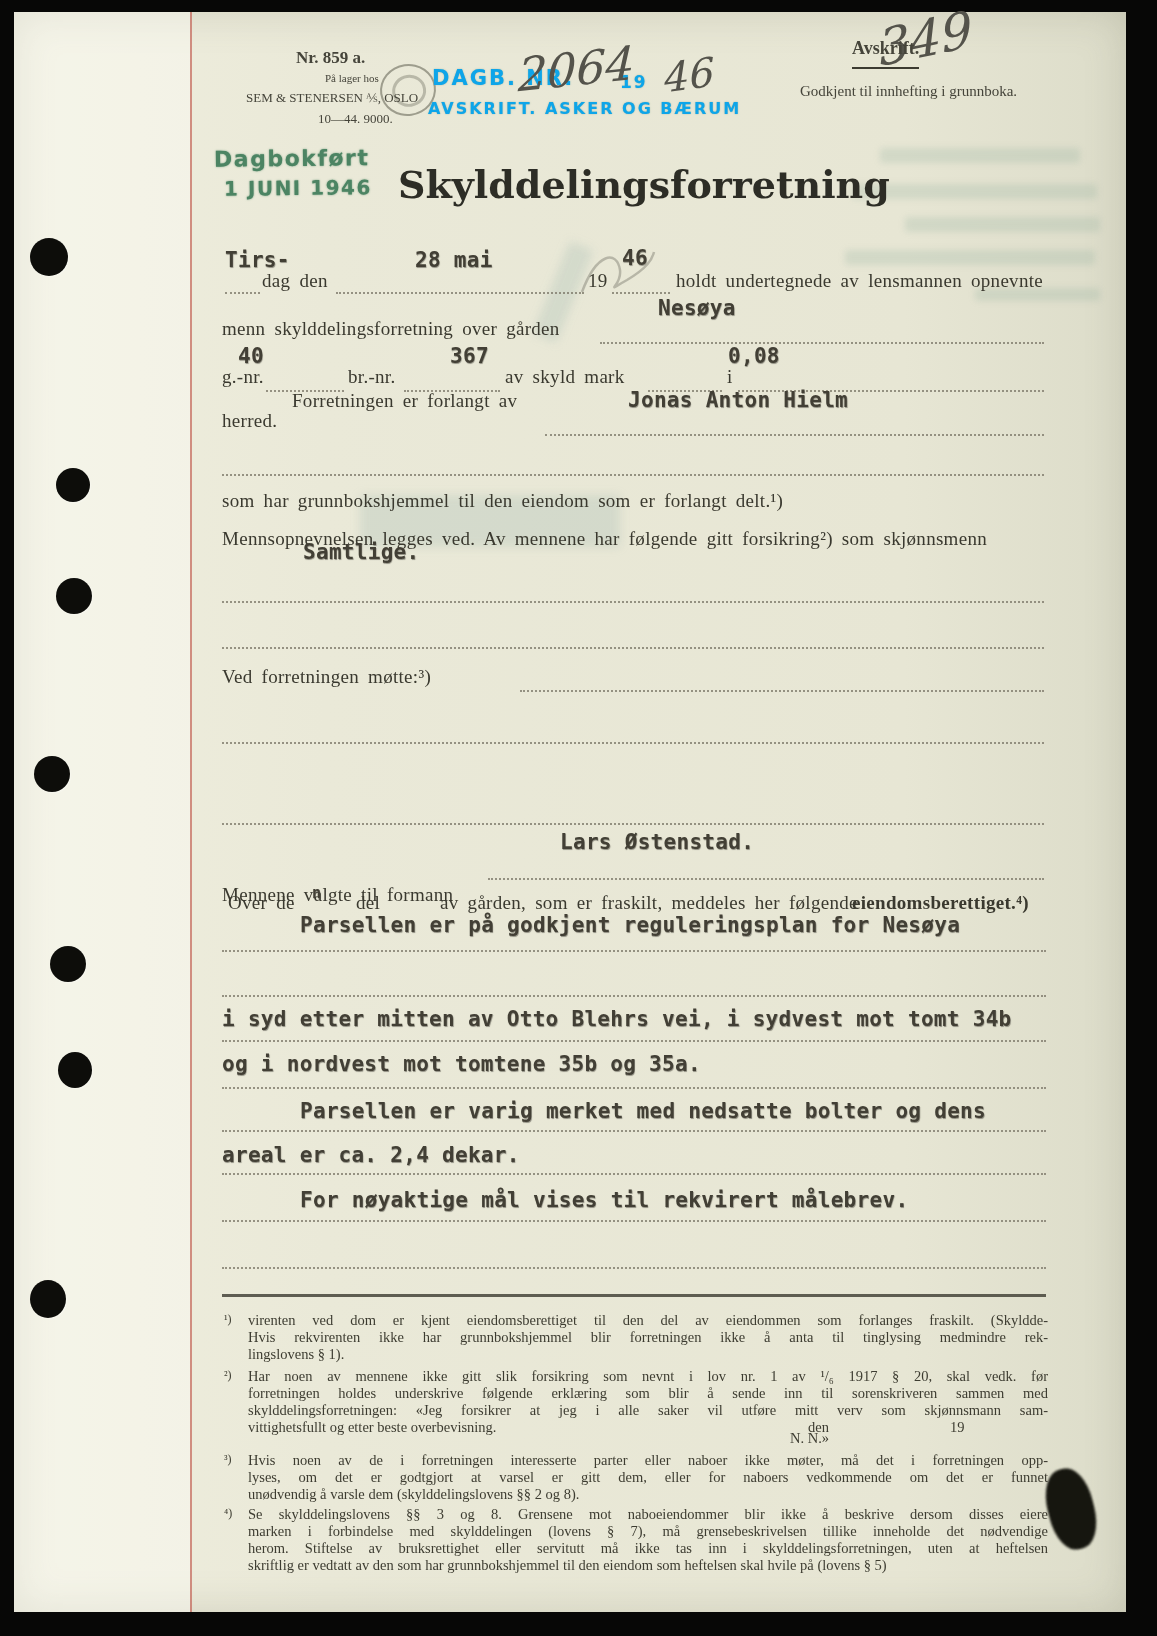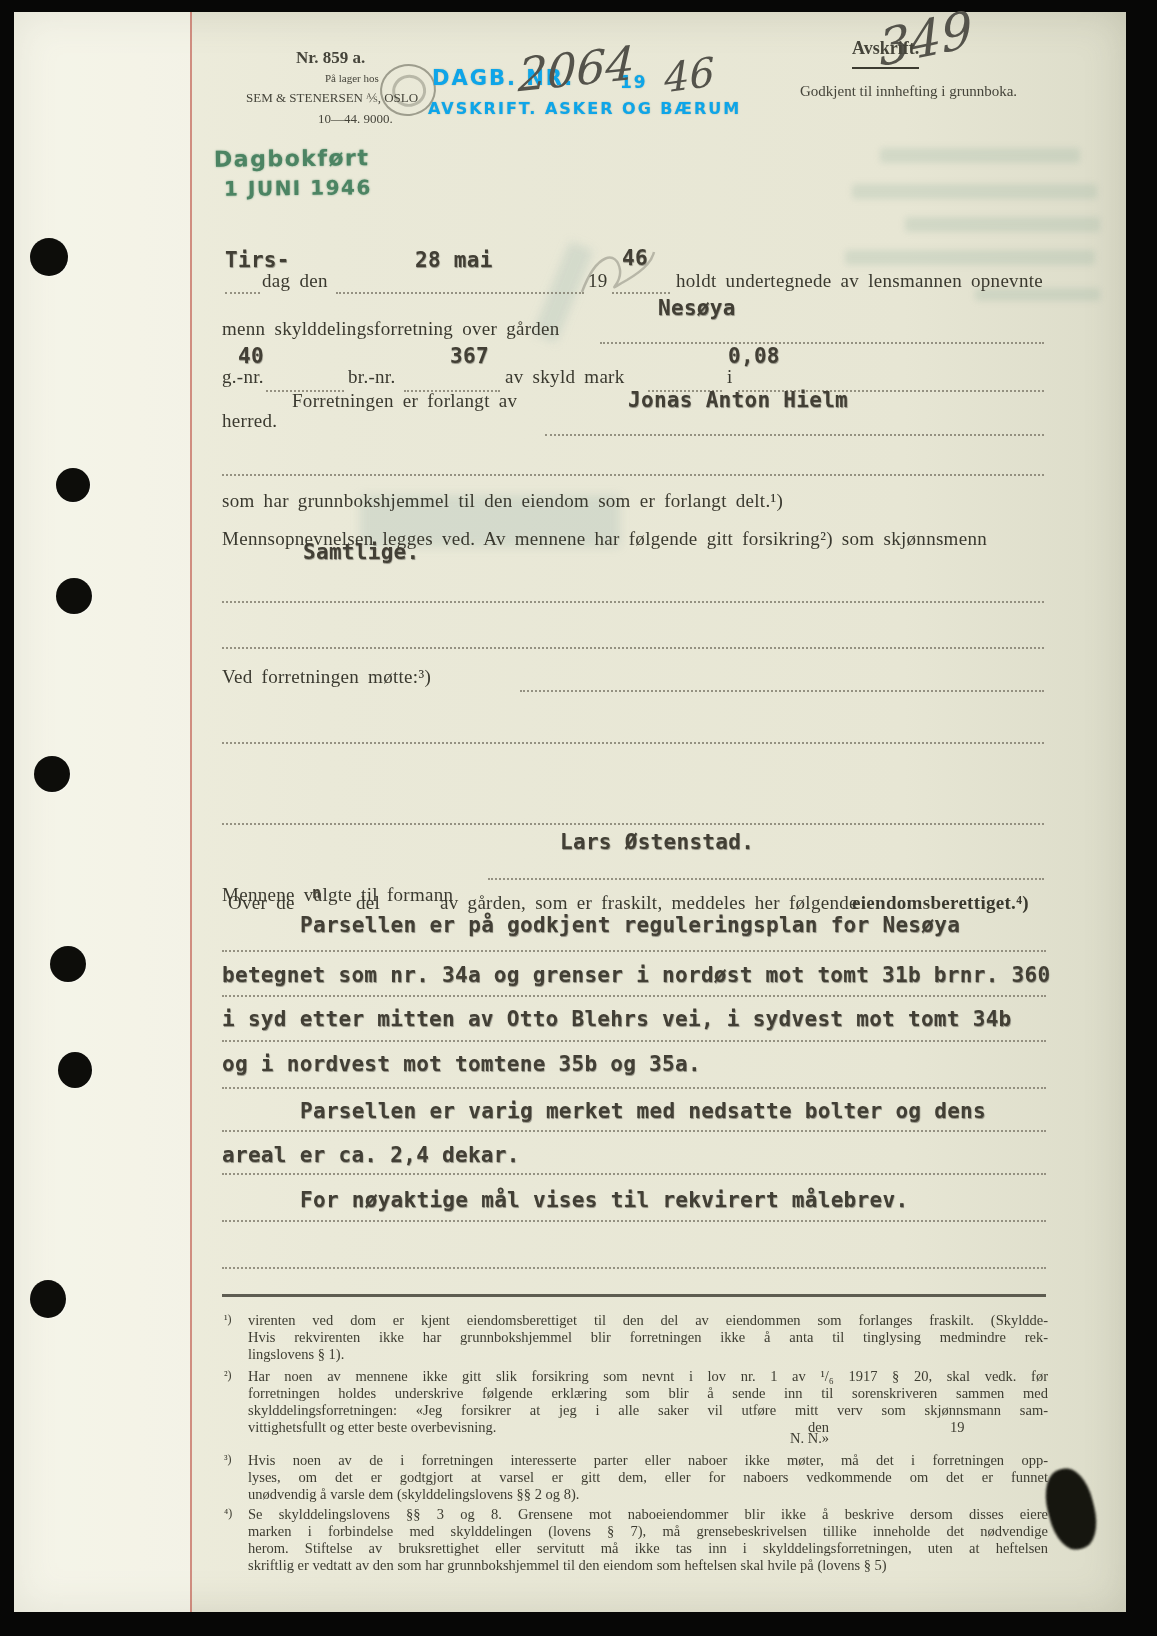--- a/index.html
+++ b/index.html
@@ -82,20 +82,21 @@
   <div class="hw" style="left:518px;top:42px;font-size:46px;transform:rotate(-6deg) skewX(-8deg);">2064</div>
   <div class="hw" style="left:664px;top:52px;font-size:40px;transform:rotate(-8deg) skewX(-6deg);">46</div>
 
   <div class="hw" style="left:878px;top:10px;font-size:50px;transform:rotate(-12deg) skewX(-8deg);">349</div>
   <div class="hdr" style="left:852px;top:38px;font-size:18px;font-weight:bold;border-bottom:2px solid #3c3b31;padding-bottom:8px;">Avskrift.</div>
   <div class="hdr" style="left:800px;top:83px;font-size:15px;">Godkjent til innhefting i grunnboka.</div>
 
   <div class="stamp stamp-journal" style="left:214px;top:146px;font-size:22px;">Dagbokført</div>
   <div class="stamp stamp-journal" style="left:224px;top:176px;font-size:20px;">1 JUNI 1946</div>
 
+  <div class="title" style="left:398px;top:162px;font-size:38px;">Skylddelingsforretning</div>
 
   <svg style="position:absolute;left:572px;top:242px;opacity:.35;" width="90" height="60">
     <path d="M10,50 C25,10 45,8 48,28 C50,44 30,52 55,38 C75,26 80,18 82,10" stroke="#5d5c52" stroke-width="2.5" fill="none"></path>
   </svg>
 
   <div class="tw" style="left:225px;top:248px;">Tirs-</div>
   <div class="tw" style="left:415px;top:248px;">28 mai</div>
   <div class="tw" style="left:622px;top:246px;">46</div>
   <div class="pr" style="left:262px;top:270px;">dag den</div>
   <div class="pr" style="left:588px;top:270px;">19</div>
@@ -142,21 +143,20 @@
   <div class="dot" style="left:488px;top:878px;width:556px;"></div>
 
   <div class="pr" style="left:228px;top:892px;">Over de</div>
   <div class="tw tw-sm" style="left:312px;top:884px;">n</div>
   <div class="pr" style="left:356px;top:892px;">del</div>
   <div class="pr" style="left:440px;top:892px;">av gården, som er fraskilt, meddeles her følgende</div>
   <div class="pr prb" style="left:852px;top:892px;">eiendomsberettiget.⁴)</div>
 
   <div class="tw" style="left:300px;top:913px;">Parsellen er på godkjent reguleringsplan for Nesøya</div>
   <div class="dot" style="left:222px;top:950px;width:824px;"></div>
-  <div class="tw" style="left:222px;top:963px;">betegnet som nr. 34a og grenser i nordøst mot tomt 31b brnr. 360</div>
   <div class="dot" style="left:222px;top:995px;width:824px;"></div>
   <div class="tw" style="left:222px;top:1007px;">i syd etter mitten av Otto Blehrs vei, i sydvest mot tomt 34b</div>
   <div class="dot" style="left:222px;top:1040px;width:824px;"></div>
   <div class="tw" style="left:222px;top:1052px;">og i nordvest mot tomtene 35b og 35a.</div>
   <div class="dot" style="left:222px;top:1087px;width:824px;"></div>
   <div class="tw" style="left:300px;top:1099px;">Parsellen er varig merket med nedsatte bolter og dens</div>
   <div class="dot" style="left:222px;top:1130px;width:824px;"></div>
   <div class="tw" style="left:222px;top:1143px;">areal er ca. 2,4 dekar.</div>
   <div class="dot" style="left:222px;top:1173px;width:824px;"></div>
   <div class="tw" style="left:300px;top:1188px;">For nøyaktige mål vises til rekvirert målebrev.</div>

